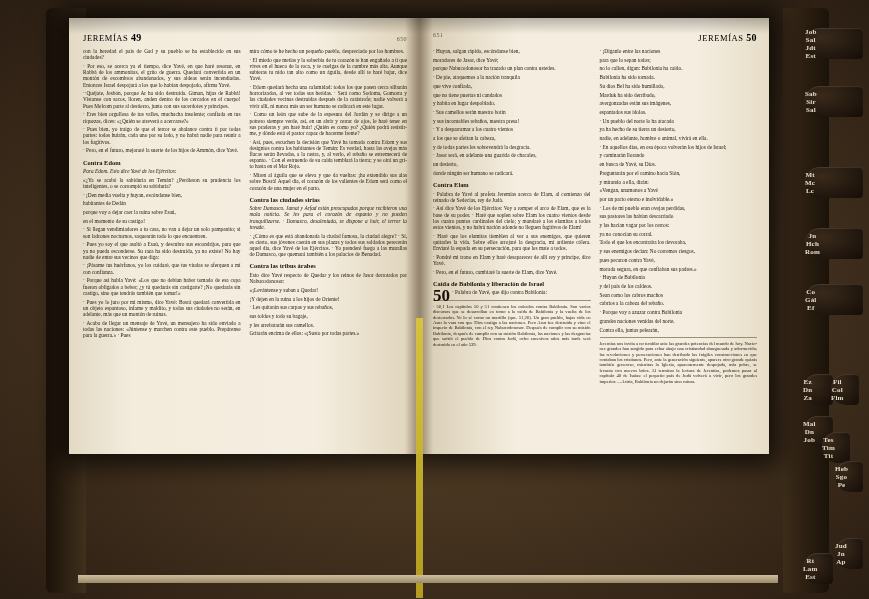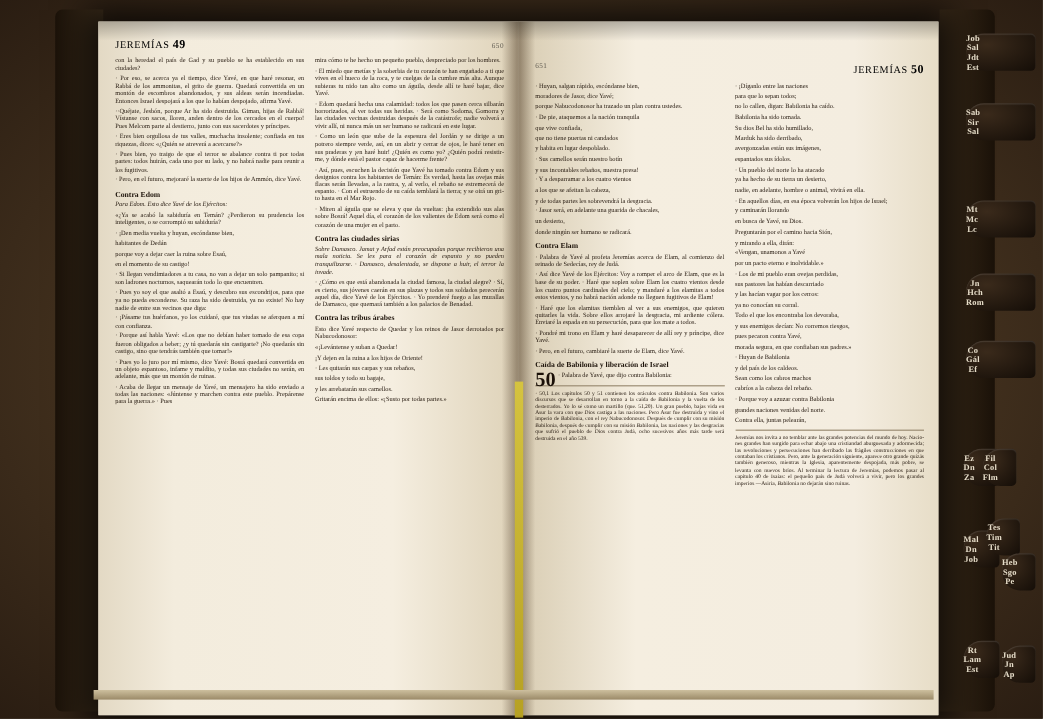--- a/index.html
+++ b/index.html
@@ -8,21 +8,21 @@
     background:#241a12;
     font-family:"Liberation Serif", serif;
   }
   #page{
     position:relative;width:869px;height:599px;
     background:
       radial-gradient(ellipse at 50% 50%, #6a5236 0%, #4a3722 45%, #2a1d12 100%);
   }
   
   .book{
-    position:absolute;left:82px;top:18px;width:700px;height:578px;
+    position:absolute;left:69px;top:18px;width:700px;height:436px;
     background:#efe7d6;
     box-shadow:0 0 26px 10px rgba(0,0,0,.75);
   }
   .page-left,.page-right{
     position:absolute;top:0;bottom:0;width:50%;
     background:linear-gradient(to right,#e3d9c4 0%,#f3ecdd 18%,#f5eee0 70%,#ded2b8 100%);
     padding:14px 12px 10px 14px;box-sizing:border-box;
   }
   .page-left{left:0;}
   .page-right{left:50%;
@@ -38,21 +38,21 @@
     background:linear-gradient(to bottom,rgba(0,0,0,.25),rgba(0,0,0,0));
     pointer-events:none;
   }
   
   .runhead{
     font-size:8.5px;letter-spacing:.4px;margin:0 0 5px 0;
     display:flex;justify-content:space-between;align-items:baseline;
   }
   .runhead .bk{font-variant:small-caps;letter-spacing:.6px;}
   .runhead .num{font-weight:bold;font-size:10px;}
-  .runhead.right{justify-content:flex-end;margin-top:21px;}
+  .runhead.right{justify-content:flex-end;}
   
   .cols{display:flex;gap:9px;height:520px;}
   .col{width:50%;}
   .col p{
     margin:0 0 2.5px 0;
     font-size:5.3px;line-height:6.2px;text-align:justify;
     color:#24180e;
     -webkit-hyphens:auto;hyphens:auto;
   }
   .col p.ital{font-style:italic;}
@@ -307,49 +307,49 @@
         <span>Ef</span>
       </div>
     </div>
     <div class="tab" style="top:352px;right:30px;width:30px">
       <div class="stack">
         <span>Ez</span>
         <span>Dn</span>
         <span>Za</span>
       </div>
     </div>
-    <div class="tab" style="top:352px;right:16px;width:28px">
+    <div class="tab" style="top:352px;right:4px;width:28px">
       <div class="stack">
         <span>Fil</span>
         <span>Col</span>
         <span>Flm</span>
       </div>
     </div>
-    <div class="tab" style="top:420px;right:30px;width:30px">
+    <div class="tab" style="top:394px;right:30px;width:30px">
       <div class="stack">
         <span>Mal</span>
         <span>Dn</span>
         <span>Job</span>
       </div>
     </div>
     <div class="tab" style="top:410px;right:13px;width:28px">
       <div class="stack">
         <span>Tes</span>
         <span>Tim</span>
         <span>Tit</span>
       </div>
     </div>
     <div class="tab" style="top:439px;right:0;width:28px">
       <div class="stack">
         <span>Heb</span>
         <span>Sgo</span>
         <span>Pe</span>
       </div>
     </div>
-    <div class="tab" style="top:512px;right:30px;width:30px">
+    <div class="tab" style="top:531px;right:30px;width:30px">
       <div class="stack">
         <span>Rt</span>
         <span>Lam</span>
         <span>Est</span>
       </div>
     </div>
     <div class="tab" style="top:516px;right:0;width:28px">
       <div class="stack">
         <span>Jud</span>
         <span>Jn</span>

